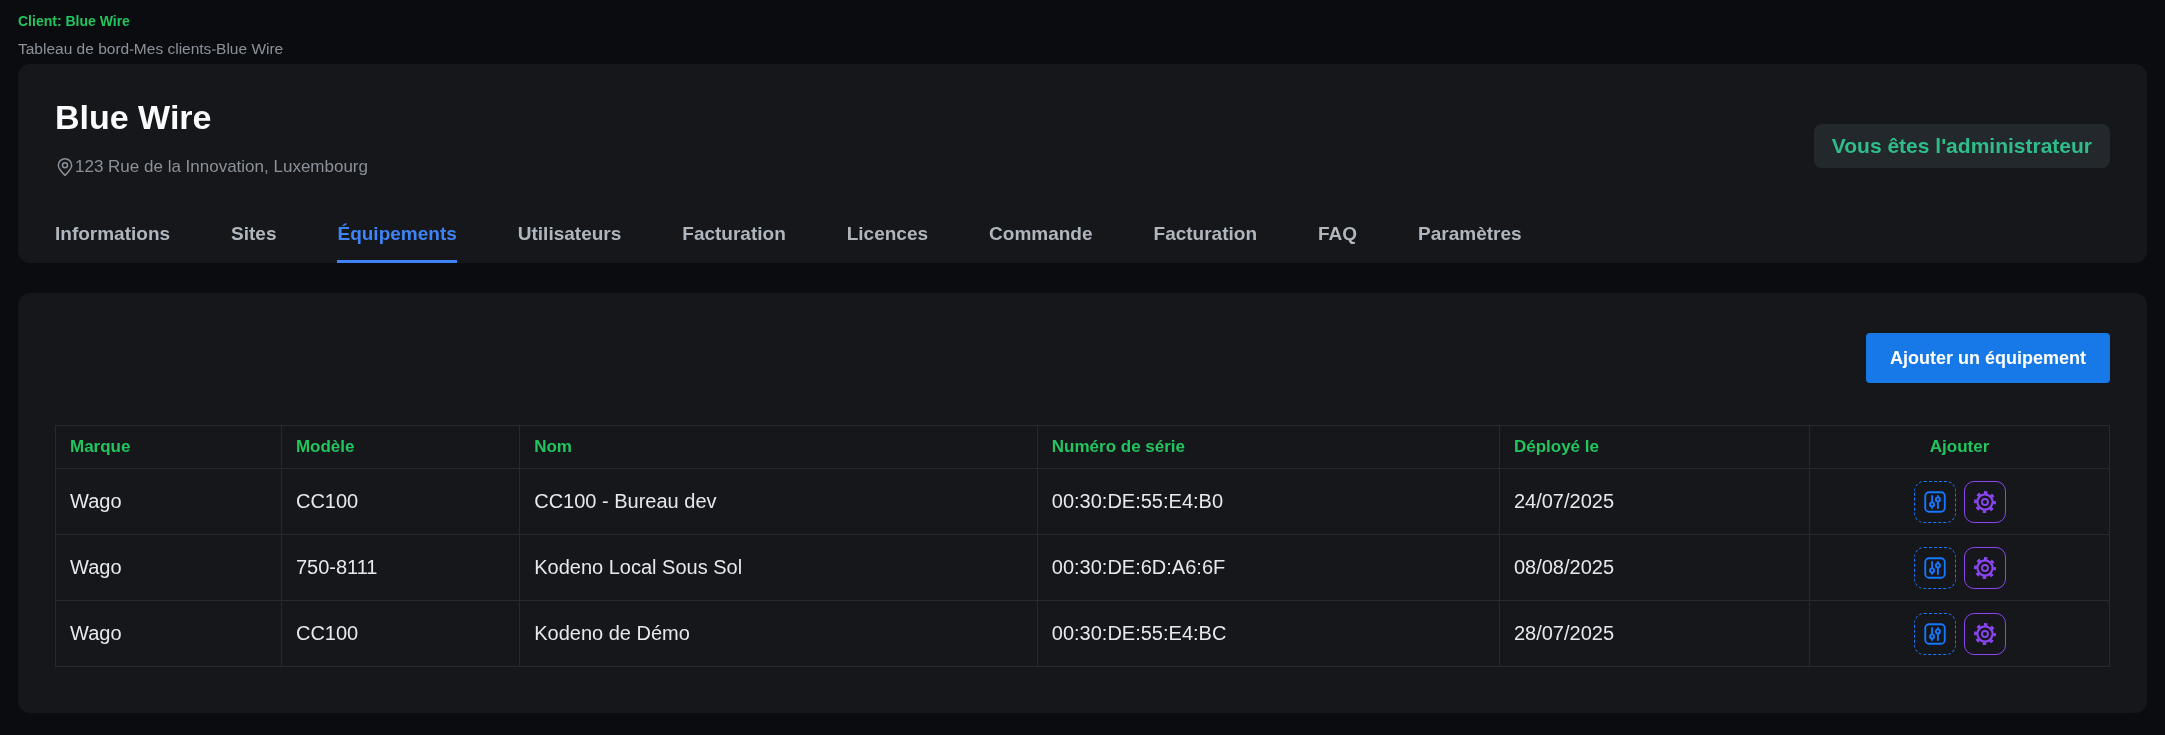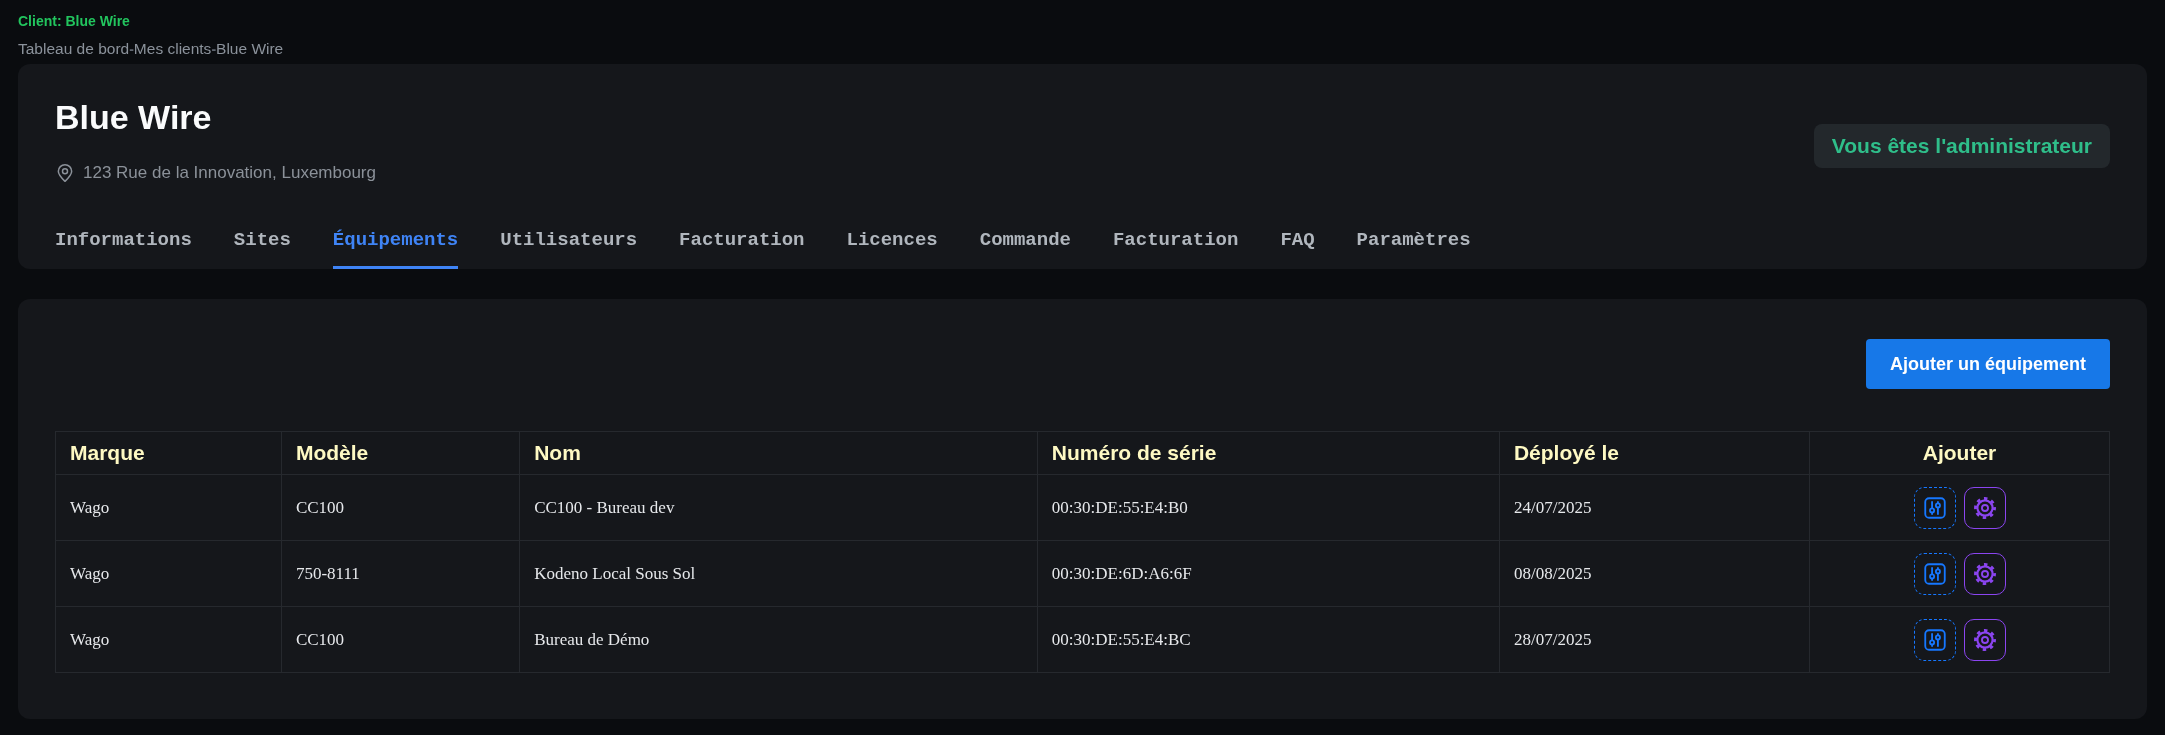--- a/index.html
+++ b/index.html
@@ -16,37 +16,37 @@
   .topbar h1 { font-size:14px; font-weight:700; color:#22c55e; line-height:26px; }
   .breadcrumb { margin-top:6px; font-size:15.5px; color:var(--muted); display:flex; align-items:center; line-height:18px;}
   .bc-item { color:#8b929b; }
   .bc-item[data-interactable="true"] { cursor:pointer; }
   .bc-sep { color:#5f6670; font-weight:700; font-size:14px; }
 
   .card { background:var(--card); border-radius:12px; }
   .client-card { margin-top:6px; padding:32px 37px 0; }
   .client-head { display:flex; justify-content:space-between; align-items:flex-start; }
   .client-name { font-size:34px; font-weight:700; color:#fafbfc; line-height:42px; }
-  .address { margin-top:25px; display:flex; align-items:center; gap:8px; color:var(--muted); font-size:17px; }
+  .address { margin-top:19px; display:flex; align-items:center; gap:0; color:var(--muted); font-size:17px; }
   .address svg { width:20px; height:20px; stroke:var(--muted); }
   .admin-badge { margin-top:28px; background:var(--badge-bg); color:var(--green); font-size:21px; font-weight:700; padding:10px 18px; border-radius:8px; white-space:nowrap; }
 
-  .tabs { margin-top:46px; display:flex; gap:42px;font-family:Liberation Mono, monospace; }
+  .tabs { margin-top:46px; display:flex; gap:61px; }
   .tab { font-size:19px; font-weight:600; color:#b0b6bd; padding-bottom:15px; border-bottom:3px solid transparent; cursor:pointer; white-space:nowrap; }
   .tab.active { color:var(--tab-blue); border-bottom-color:var(--tab-blue); }
 
   .table-card { margin-top:30px; padding:40px 37px 45px; min-height:420px; }
   .toolbar { display:flex; justify-content:flex-end; }
   .add-btn { background:var(--blue); color:#fff; border:none; border-radius:4px; height:50px; padding:0 24px; font-size:18px; font-weight:600; font-family:inherit; cursor:pointer; }
 
   table { width:100%; border-collapse:collapse; table-layout:fixed; margin-top:42px; }
   col.c0{width:11%} col.c1{width:11.6%} col.c2{width:25.2%} col.c3{width:22.5%} col.c4{width:15.1%} col.c5{width:14.6%}
   th,td { border:1px solid var(--border); padding:0 14px; text-align:left; vertical-align:middle; }
-  th { height:43px; font-size:21px; font-weight:700; color:#fef9c3; }
-  td { height:66px; font-size:17px; color:#e6e8eb;font-family:Liberation Serif, serif; }
+  th { height:43px; font-size:17px; font-weight:700; color:#22c55e; }
+  td { height:66px; font-size:20px; color:#e6e8eb; }
   th.center, td.center { text-align:center; }
   .actions { display:flex; justify-content:center; align-items:center; gap:8px; }
   .icon-btn { width:42px; height:42px; border-radius:10px; background:transparent; display:inline-flex; align-items:center; justify-content:center; cursor:pointer; padding:0; }
   .icon-btn svg { width:26px; height:26px; }
   .icon-btn.ctrl { border:1.6px dashed var(--icon-blue); color:var(--icon-blue); }
   .icon-btn.gear { border:1.6px solid var(--purple); color:var(--purple); }
 </style>
 </head>
 <body style="--blue: #1778e8; --tab-blue: #3f84f6; --icon-blue: #1677ff; --purple: #8b45f0; --green: #2fbe8a;">
 
@@ -164,21 +164,21 @@
         <circle cx="12" cy="12" r="8.8" stroke-width="2.6" stroke-dasharray="3.2 3.71" stroke-dashoffset="1.2"></circle>
         <circle cx="12" cy="12" r="2.8" stroke-width="1.7"></circle>
       </svg>
     </button>
   </div>
 </td>
           </tr>
           <tr data-interactable="false">
             <td data-interactable="false">Wago</td>
             <td data-interactable="false">CC100</td>
-            <td data-interactable="false">Bureau de Démo</td>
+            <td data-interactable="false">Kodeno de Démo</td>
             <td data-interactable="false">00:30:DE:55:E4:BC</td>
             <td data-interactable="false">28/07/2025</td>
             <td class="center" data-interactable="false">
   <div class="actions" data-interactable="false">
     <button class="icon-btn ctrl" data-interactable="true" title="">
       <svg data-interactable="false" viewBox="0 0 24 24" fill="none" stroke="currentColor" stroke-width="1.7" stroke-linecap="round">
         <rect x="3" y="3" width="18" height="18" rx="3.5"></rect>
         <line x1="9.3" y1="6.5" x2="9.3" y2="17.5"></line>
         <line x1="14.7" y1="6.5" x2="14.7" y2="17.5"></line>
         <circle cx="9.3" cy="14.2" r="1.9" fill="#15171b"></circle>

